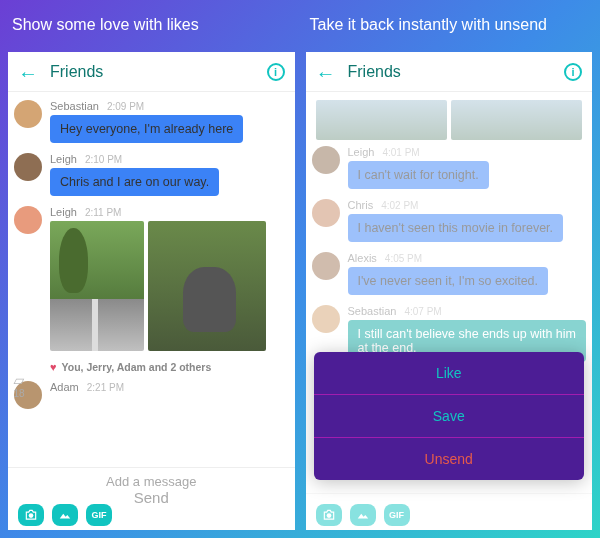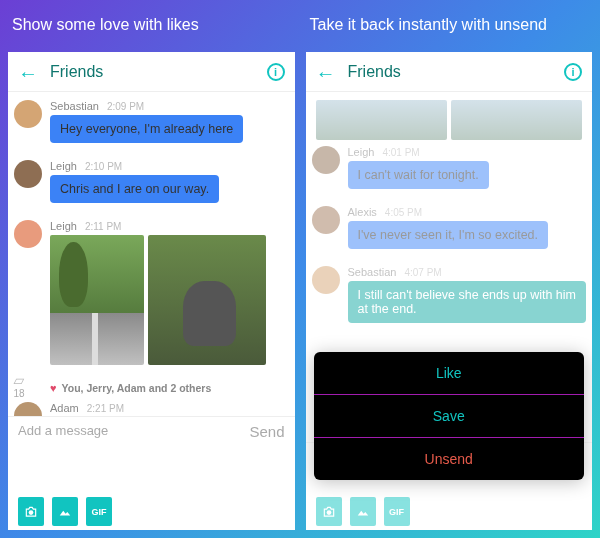--- a/index.html
+++ b/index.html
@@ -6,21 +6,21 @@
   body { font-family: -apple-system, "Helvetica Neue", Arial, sans-serif; width: 600px; height: 538px; overflow: hidden; background: linear-gradient(135deg, #6b3fd4, #3d8be8, #2ed4c7); padding: 8px; }
   .layout { display: flex; gap: 11px; width: 100%; height: 100%; }
   .panel { flex: 1; display: flex; flex-direction: column; }
   .promo { color: #fff; font-size: 16px; padding: 8px 4px 18px 4px; font-weight: 400; }
   .phone { background: #fff; flex: 1; display: flex; flex-direction: column; overflow: hidden; position: relative; }
   .topbar { display: flex; align-items: center; height: 40px; padding: 0 10px; border-bottom: 1px solid #eee; }
   .back-arrow { color: #11c4c0; font-size: 20px; font-weight: bold; margin-right: 12px; }
   .title { font-size: 16px; color: #0f766e; flex: 1; }
   .info-icon { width: 18px; height: 18px; border: 2px solid #11c4c0; border-radius: 50%; color: #11c4c0; font-size: 11px; line-height: 15px; text-align: center; font-weight: bold; }
   .messages { flex: 1; overflow: hidden; padding: 8px 6px; font-size: 12px; position: relative; }
-  .msg-row { display: flex; margin-bottom: 17px; }
+  .msg-row { display: flex; margin-bottom: 10px; }
   .avatar { width: 28px; height: 28px; border-radius: 50%; flex-shrink: 0; margin-right: 8px; }
   .av1 { background: #d4a574; } .av2 { background: #8e6e53; } .av3 { background: #e89b7d; }
   .av4 { background: #b8956f; } .av5 { background: #c78a66; } .av6 { background: #a0785a; }
   .msg-col { flex: 1; }
   .msg-head { display: flex; gap: 8px; align-items: baseline; margin-bottom: 3px; }
   .sender { color: #888; font-size: 11px; }
   .mtime { color: #bbb; font-size: 10px; }
   .bubble { display: inline-block; background: #3b82f6; color: #333; padding: 7px 10px; border-radius: 4px; font-size: 12.5px; max-width: 100%; }
   .bubble.mine { background: #11a8a2; color: #fff; }
   .photo-grid { display: flex; gap: 4px; margin-top: 2px; }
@@ -28,27 +28,27 @@
   .ph-road { width: 94px; height: 130px; background: linear-gradient(#7aa85a 0%, #567c3e 60%, #8a8a8a 60%, #c0c0c0 100%); }
   .ph-road::after { content:""; position:absolute; left:45%; top:60%; width:6px; height:40%; background:#ddd; }
   .ph-road::before { content:""; position:absolute; left:10%; top:5%; width:30%; height:50%; background:#4a6b2f; border-radius:50% 50% 40% 40%; }
   .ph-dog { width: 118px; height: 130px; background: linear-gradient(#6a8a4a, #4a5a3a); }
   .ph-dog::after { content:""; position:absolute; left:30%; top:35%; width:45%; height:50%; background:#555; border-radius:40% 40% 20% 20%; }
   .likes-line { display: flex; align-items: center; gap: 5px; margin: 4px 0 8px 36px; color: #888; font-size: 10.5px; }
   .heart { color: #e04a6a; font-size: 11px; }
   .media-count { position: absolute; left: -2px; top: 280px; width: 26px; text-align: center; color: #aaa; font-size: 10px; }
   .media-count .ic { font-size: 14px; color: #bbb; }
   .composer { border-top: 1px solid #eee; padding: 6px 10px 4px 10px; }
-  .comp-row { display: flex; height: 26px; }
+  .comp-row { display: flex; align-items: center; height: 26px; flex-direction: column; }
   .placeholder { color: #aaa; font-size: 13px; flex: 1; }
   .send { color: #aaa; font-size: 15px; }
   .comp-tools { display: flex; gap: 8px; margin-top: 4px; }
-  .tool { width: 26px; height: 29px; background: #11c4c0; color: #fff; font-size: 10px; display: flex; align-items: center; justify-content: center; border-radius: 2px; margin-top: 44px; }
+  .tool { width: 26px; height: 22px; background: #11c4c0; color: #fff; font-size: 10px; display: flex; align-items: center; justify-content: center; border-radius: 8px; }
   .tool svg { width: 14px; height: 14px; fill: #fff; }
-  .sheet { position: absolute; left: 8px; right: 8px; bottom: 50px; background: #000000; border-radius: 6px; overflow: hidden; box-shadow: 0 2px 18px rgba(0,0,0,0.25); z-index: 10; }
+  .sheet { position: absolute; left: 8px; right: 8px; bottom: 50px; background: #4c1d95; border-radius: 6px; overflow: hidden; box-shadow: 0 2px 18px rgba(0,0,0,0.25); z-index: 10; }
   .sheet-item { text-align: center; padding: 13px; font-size: 14px; color: #11c4c0; border-top: 1px solid #a21caf; }
   .sheet-item:first-child { border-top: none; }
   .sheet-item.danger { color: #e55a4a; }
   .thumb-strip { display: flex; gap: 4px; padding: 0 4px 6px 4px; }
   .thumb { height: 40px; flex: 1; background: linear-gradient(#a8c4d4, #7a9a8a); border-radius: 2px; }
   .dim-overlay { position:absolute; inset:0; background:rgba(255,255,255,0.5); z-index:5; }
 </style>
 </head>
 <body>
 
@@ -155,20 +155,30 @@
             <div class="avatar av2"></div>
             <div class="msg-col">
               <div class="msg-head">
                   <span class="sender">Leigh</span>
                   <span class="mtime">4:01 PM</span>
                 </div>
               <div class="bubble">I can't wait for tonight.</div>
             </div>
           </div>
           <div class="msg-row">
+            <div class="avatar av5"></div>
+            <div class="msg-col">
+              <div class="msg-head">
+                  <span class="sender">Chris</span>
+                  <span class="mtime">4:02 PM</span>
+                </div>
+              <div class="bubble">I haven't seen this movie in forever.</div>
+            </div>
+          </div>
+          <div class="msg-row">
             <div class="avatar av6"></div>
             <div class="msg-col">
               <div class="msg-head">
                   <span class="sender">Alexis</span>
                   <span class="mtime">4:05 PM</span>
                 </div>
               <div class="bubble">I've never seen it, I'm so excited.</div>
             </div>
           </div>
           <div class="msg-row">

